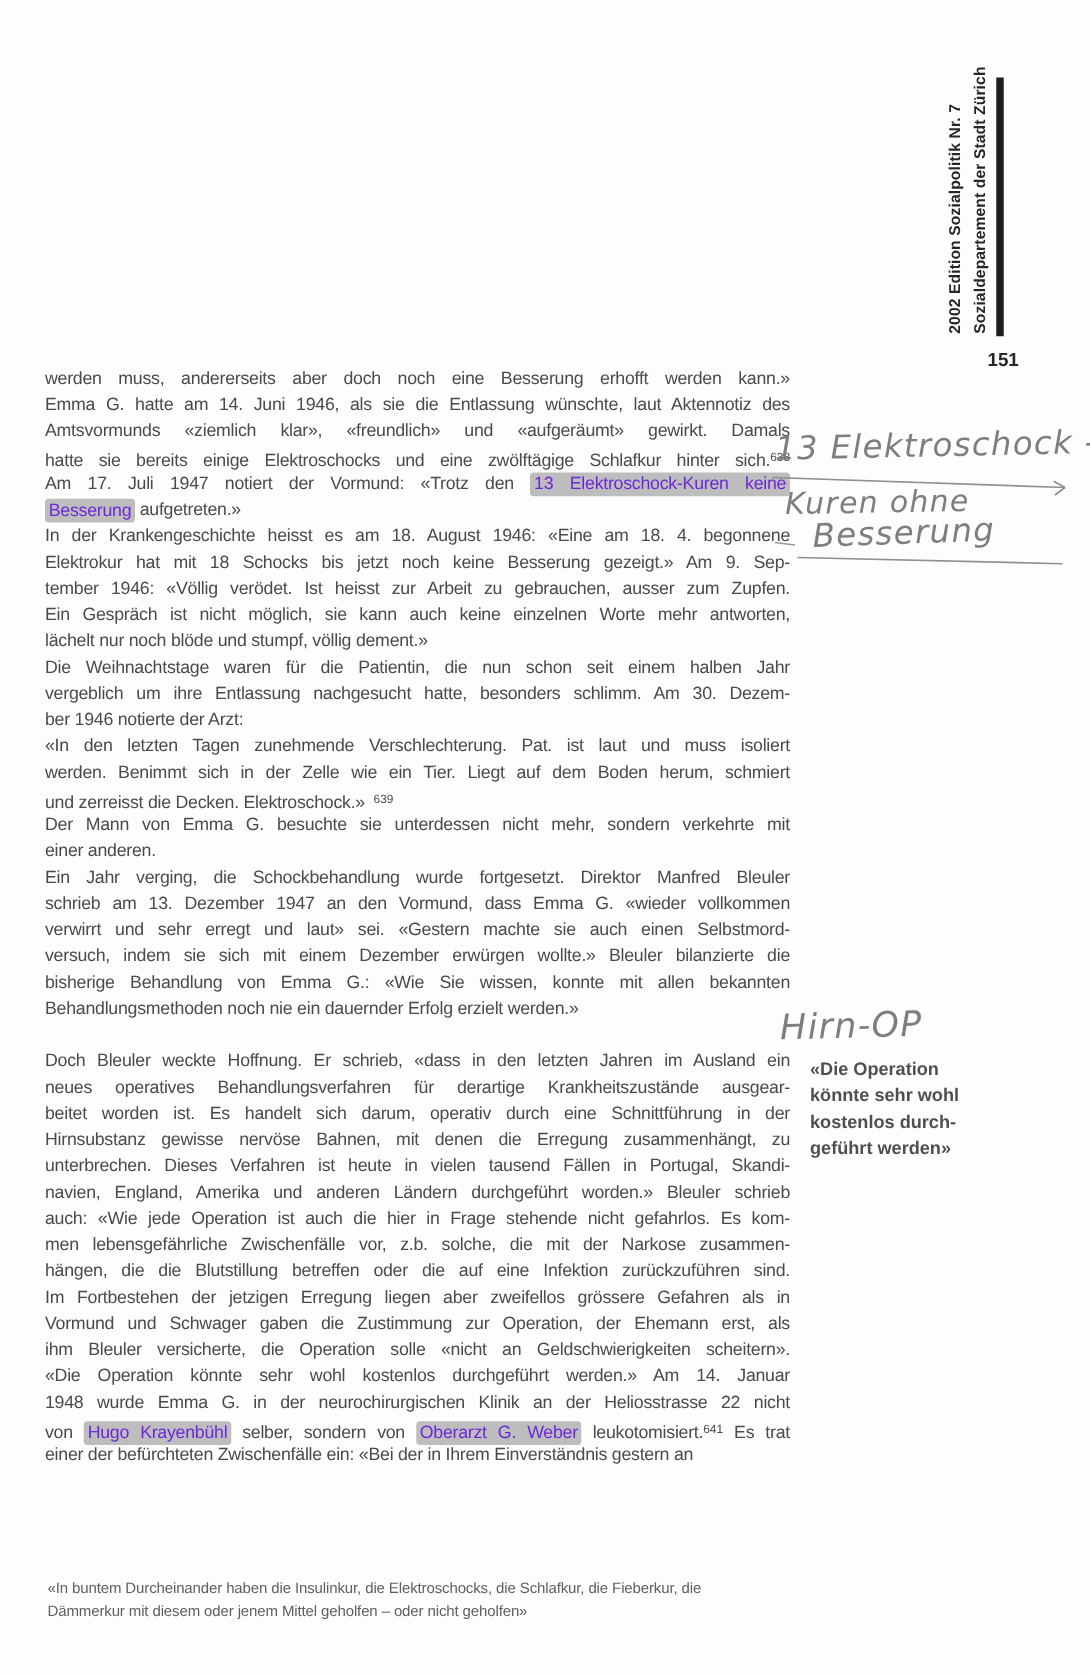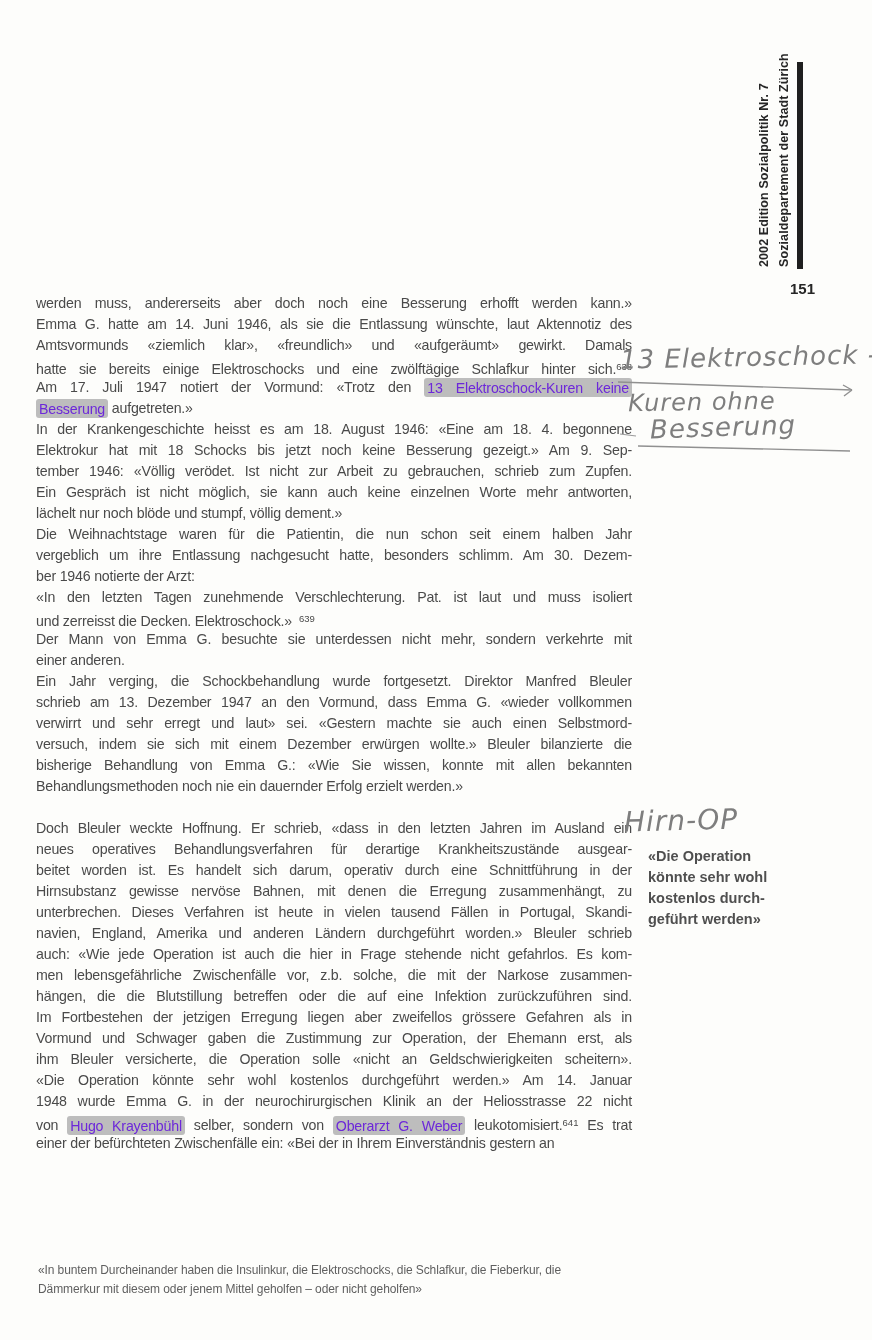--- a/index.html
+++ b/index.html
@@ -76,31 +76,32 @@
         <div class="line"><span>werden muss, andererseits aber doch noch eine Besserung erhofft werden kann.»</span></div>
         <div class="line"><span>Emma G. hatte am 14. Juni 1946, als sie die Entlassung wünschte, laut Aktennotiz des</span></div>
         <div class="line"><span>Amtsvormunds «ziemlich klar», «freundlich» und «aufgeräumt» gewirkt. Damals</span></div>
         <div class="line"><span>hatte sie bereits einige Elektroschocks und eine zwölftägige Schlafkur hinter sich.</span><sup class="fn">638</sup></div>
         <div class="line"><span>Am 17. Juli 1947 notiert der Vormund: «Trotz den </span><span class="hl">13 Elektroschock-Kuren keine</span></div>
         <div class="line end"><span class="hl">Besserung</span><span> aufgetreten.»</span></div>
       </div>
       <div>
         <div class="line"><span>In der Krankengeschichte heisst es am 18. August 1946: «Eine am 18. 4. begonnene</span></div>
         <div class="line"><span>Elektrokur hat mit 18 Schocks bis jetzt noch keine Besserung gezeigt.» Am 9. Sep-</span></div>
-        <div class="line"><span>tember 1946: «Völlig verödet. Ist nicht zur Arbeit zu gebrauchen, schrieb zum Zupfen.</span></div>
+        <div class="line"><span>tember 1946: «Völlig verödet. Ist heisst zur Arbeit zu gebrauchen, ausser zum Zupfen.</span></div>
         <div class="line"><span>Ein Gespräch ist nicht möglich, sie kann auch keine einzelnen Worte mehr antworten,</span></div>
         <div class="line end"><span>lächelt nur noch blöde und stumpf, völlig dement.»</span></div>
       </div>
       <div>
         <div class="line"><span>Die Weihnachtstage waren für die Patientin, die nun schon seit einem halben Jahr</span></div>
         <div class="line"><span>vergeblich um ihre Entlassung nachgesucht hatte, besonders schlimm. Am 30. Dezem-</span></div>
         <div class="line end"><span>ber 1946 notierte der Arzt:</span></div>
       </div>
       <div>
         <div class="line"><span>«In den letzten Tagen zunehmende Verschlechterung. Pat. ist laut und muss isoliert</span></div>
+        <div class="line"><span>werden. Benimmt sich in der Zelle wie ein Tier. Liegt auf dem Boden herum, schmiert</span></div>
         <div class="line end"><span>und zerreisst die Decken. Elektroschock.» </span><sup class="fn">639</sup></div>
       </div>
       <div>
         <div class="line"><span>Der Mann von Emma G. besuchte sie unterdessen nicht mehr, sondern verkehrte mit</span></div>
         <div class="line end"><span>einer anderen.</span></div>
       </div>
       <div>
         <div class="line"><span>Ein Jahr verging, die Schockbehandlung wurde fortgesetzt. Direktor Manfred Bleuler</span></div>
         <div class="line"><span>schrieb am 13. Dezember 1947 an den Vormund, dass Emma G. «wieder vollkommen</span></div>
         <div class="line"><span>verwirrt und sehr erregt und laut» sei. «Gestern machte sie auch einen Selbstmord-</span></div>

